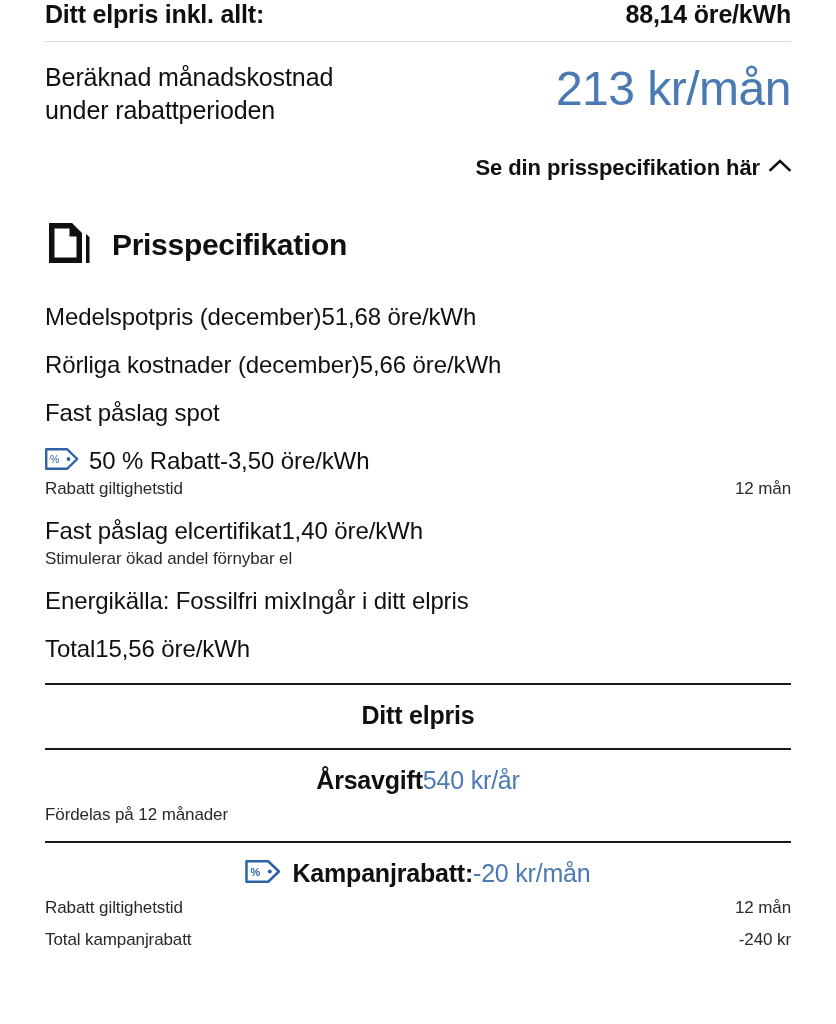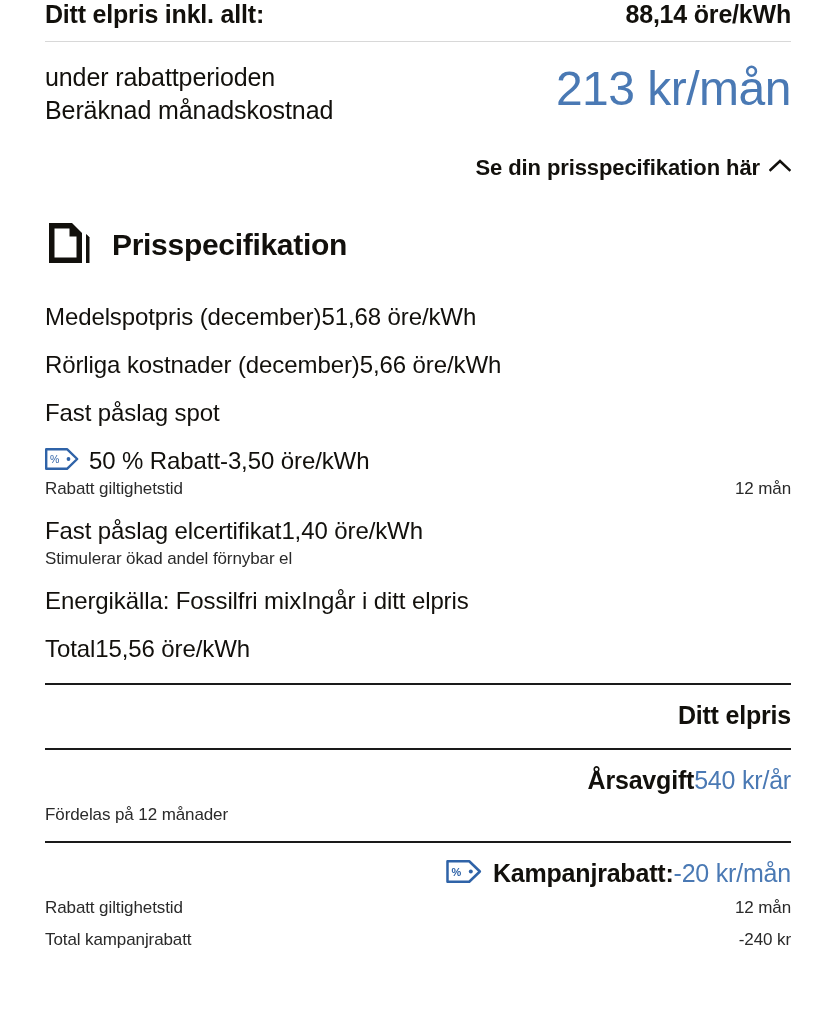--- a/index.html
+++ b/index.html
@@ -150,21 +150,21 @@
     color: #2a2a2a;
     letter-spacing: -0.1px;
   }
   .sub-row.last { margin-bottom: 0; }
 
   
   .tag-icon { flex: 0 0 auto; position: relative; top: 1px; }
   .total-row {
     display: flex;
     align-items: baseline;
-    justify-content: flex-end;
+    justify-content: center;
     padding-top: 16px;
   }
   .total-row .label {
     font-size: 25px;
     font-weight: bold;
     color: #12100c;
     letter-spacing: -0.2px;
     display: flex;
     align-items: center;
     gap: 11px;
@@ -194,22 +194,22 @@
 
   <div class="row summary-top">
     <div class="label">Ditt elpris inkl. allt:</div>
     <div class="value">88,14 öre/kWh</div>
   </div>
 
   <div class="divider-light"></div>
 
   <div class="summary-monthly">
     <div class="label">
+      <div>Beräknad månadskostnad</div>
       <div>under rabattperioden</div>
-      <div>Beräknad månadskostnad</div>
     </div>
     <div class="value">213 kr/mån</div>
   </div>
 
   <div class="see-spec">
     <span class="see-spec-label">Se din prisspecifikation här</span>
     <span class="chev">
       <svg width="22" height="14" viewBox="0 0 22 14" fill="none" xmlns="http://www.w3.org/2000/svg">
         <path d="M1.5 12 L11 3 L20.5 12" stroke="#12100c" stroke-width="2.6" stroke-linecap="square" fill="none"></path>
       </svg>

